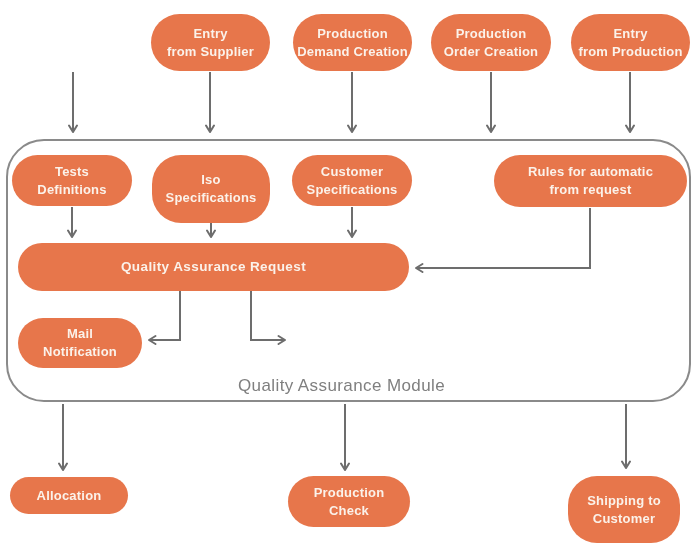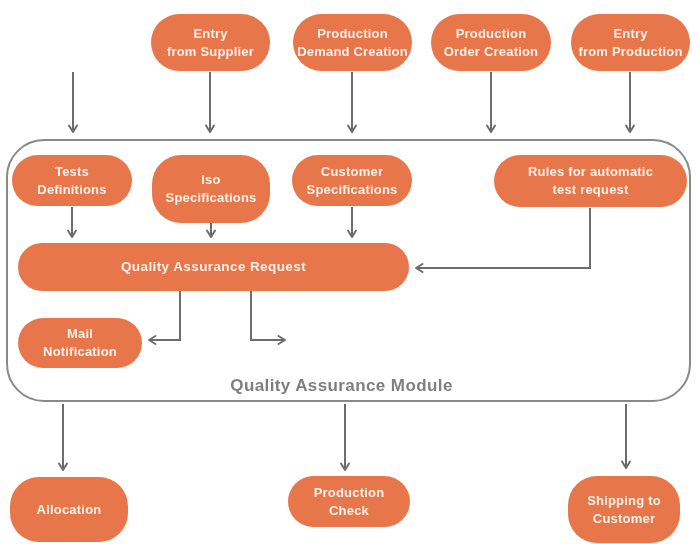--- a/index.html
+++ b/index.html
@@ -38,21 +38,21 @@
     left: 6px; top: 139px;
     width: 681px; height: 259px;
     border: 2.5px solid var(--module-border, #8a8a8a);
     border-radius: 38px;
     background: transparent;
   }
   .module-label {
     position: absolute;
     left: 0; right: 14px; bottom: 4px;
     text-align: center;
-    font-weight: bold;
+    font-weight: normal;
     font-size: 17px;
     letter-spacing: 0.4px;
     color: var(--module-label-color, #7f7f7f);
   }
 
   .node {
     position: absolute;
     background: var(--node-fill, #e7764b);
     color: var(--node-text, #fbf2ea);
     border-radius: 29px;
@@ -131,33 +131,33 @@
   <div class="node" style="left:152px;top:155px;width:118px;height:68px">
     <span class="node-label">Iso
 Specifications</span>
   </div>
   <div class="node" style="left:292px;top:155px;width:120px;height:51px">
     <span class="node-label">Customer
 Specifications</span>
   </div>
   <div class="node" style="left:494px;top:155px;width:193px;height:52px">
     <span class="node-label">Rules for automatic
-test request</span>
+from request</span>
   </div>
 
   <div class="node wide" style="left:18px;top:243px;width:391px;height:48px;border-radius:24px">
     <span class="node-label">Quality Assurance Request</span>
   </div>
 
   <div class="node" style="left:18px;top:318px;width:124px;height:50px">
     <span class="node-label">Mail
 Notification</span>
   </div>
 
-  <div class="node" style="left:10px;top:477px;width:118px;height:65px">
+  <div class="node" style="left:10px;top:477px;width:118px;height:37px">
     <span class="node-label">Allocation</span>
   </div>
   <div class="node" style="left:288px;top:476px;width:122px;height:51px">
     <span class="node-label">Production
 Check</span>
   </div>
   <div class="node" style="left:568px;top:476px;width:112px;height:67px">
     <span class="node-label">Shipping to
 Customer</span>
   </div>

